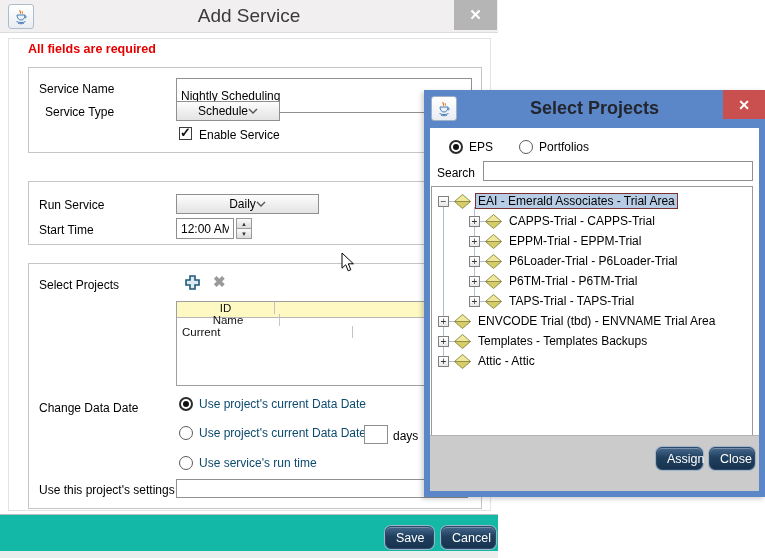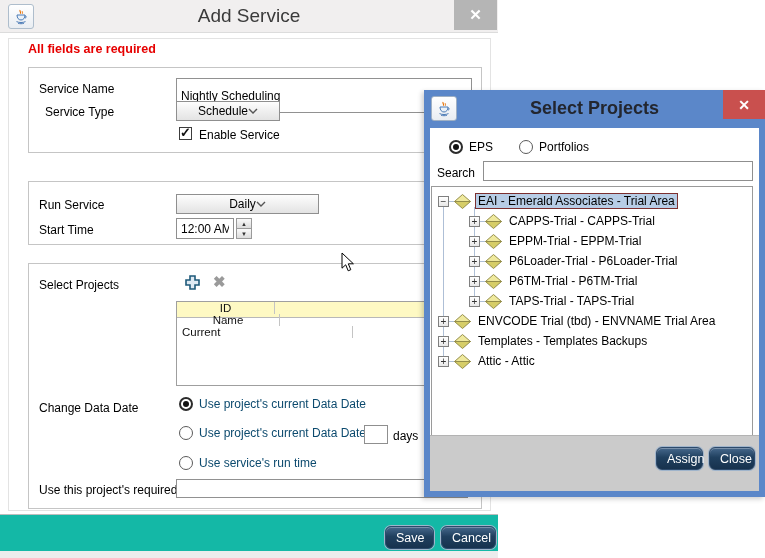--- a/index.html
+++ b/index.html
@@ -172,21 +172,21 @@
         <span class="radio"></span>
         <span>Use project's current Data Date +</span>
       </div>
       <input class="days-input" value="" style="">
       <span class="days-label">days</span>
       <div class="radio-row" style="left:150px; top:192px;">
         <span class="radio"></span>
         <span>Use service's run time</span>
       </div>
 
-      <span class="flabel" style="left:10px; top:219px;">Use this project's required</span>
+      <span class="flabel" style="left:10px; top:219px;">Use this project's settings</span>
       <input class="tinput" style="left: 147px; top: 215px; width: 292px; height: 19px;" value="">
     </div>
 
     <footer class="as-footer">
       <button class="navy-btn save-btn">Save</button>
       <button class="navy-btn cancel-btn">Cancel</button>
     </footer>
     <div class="as-bottomstrip"></div>
   </section>
 

